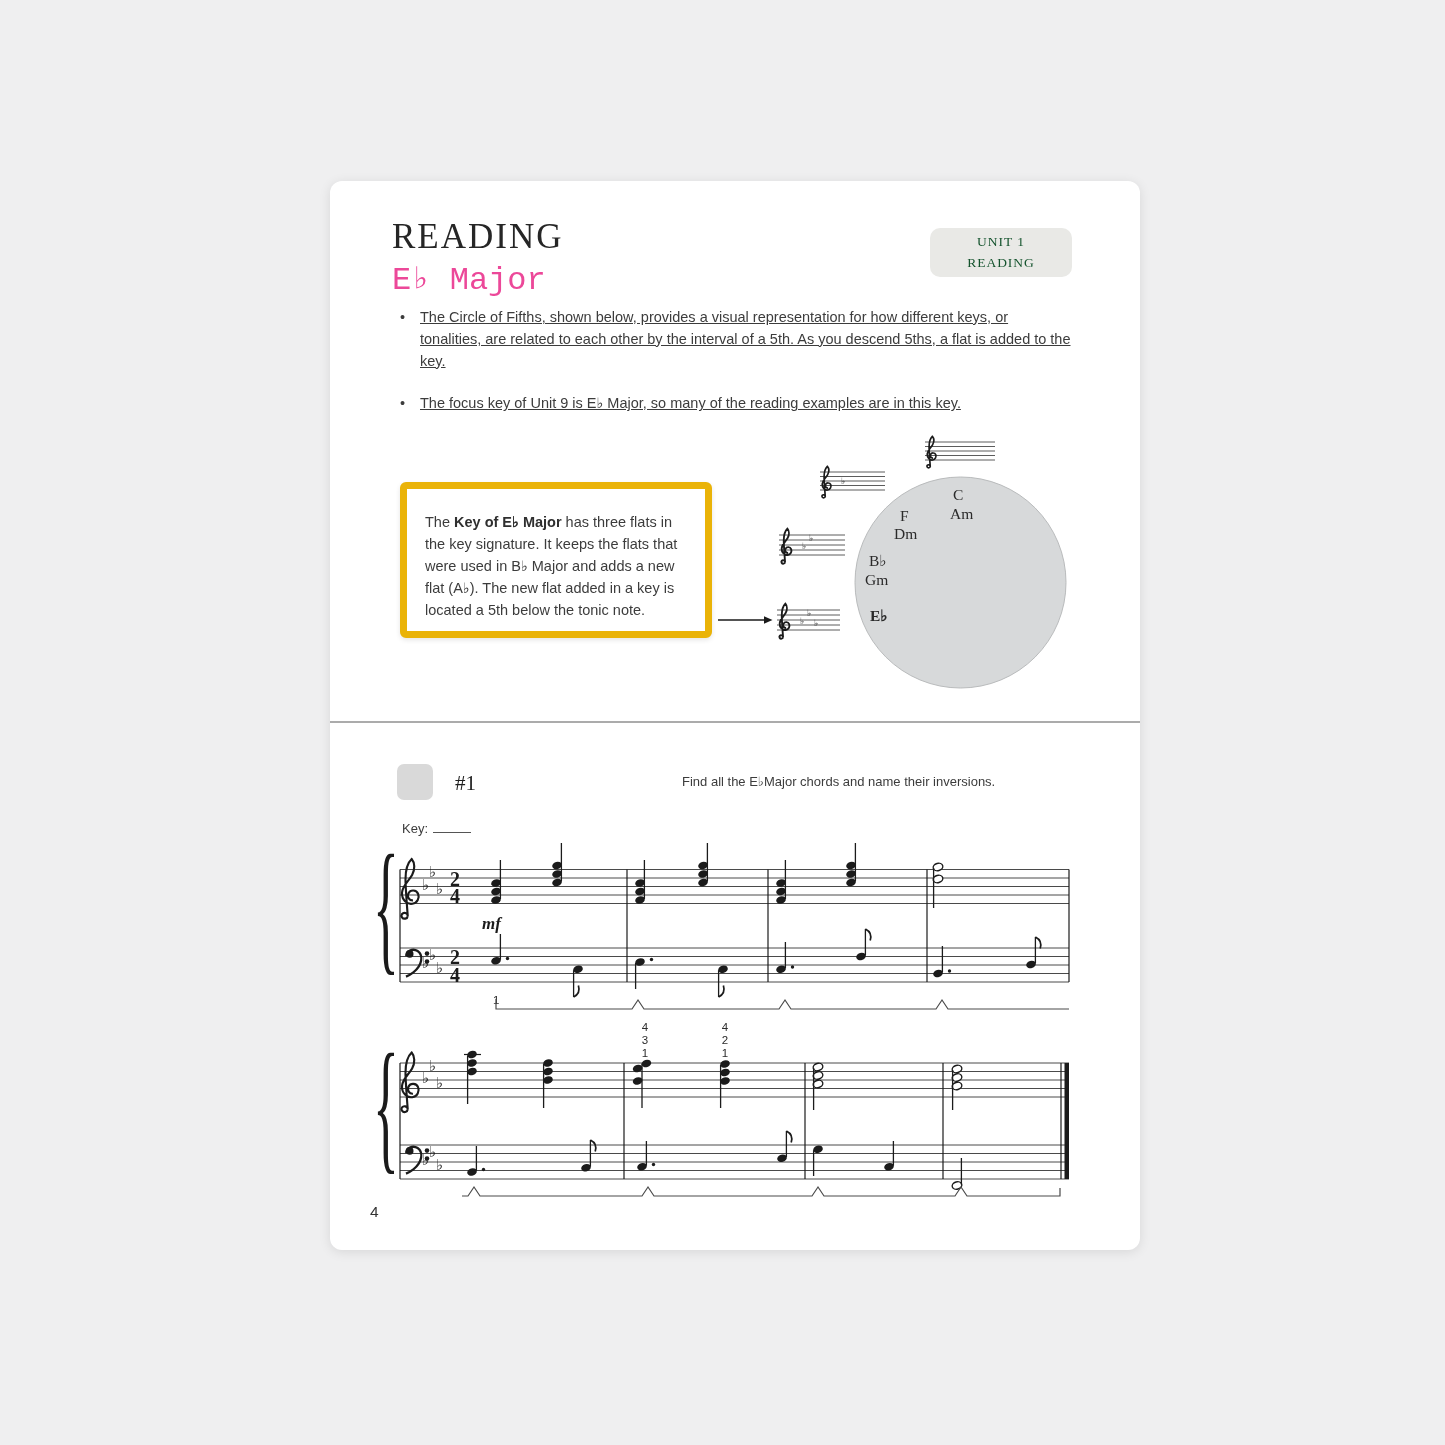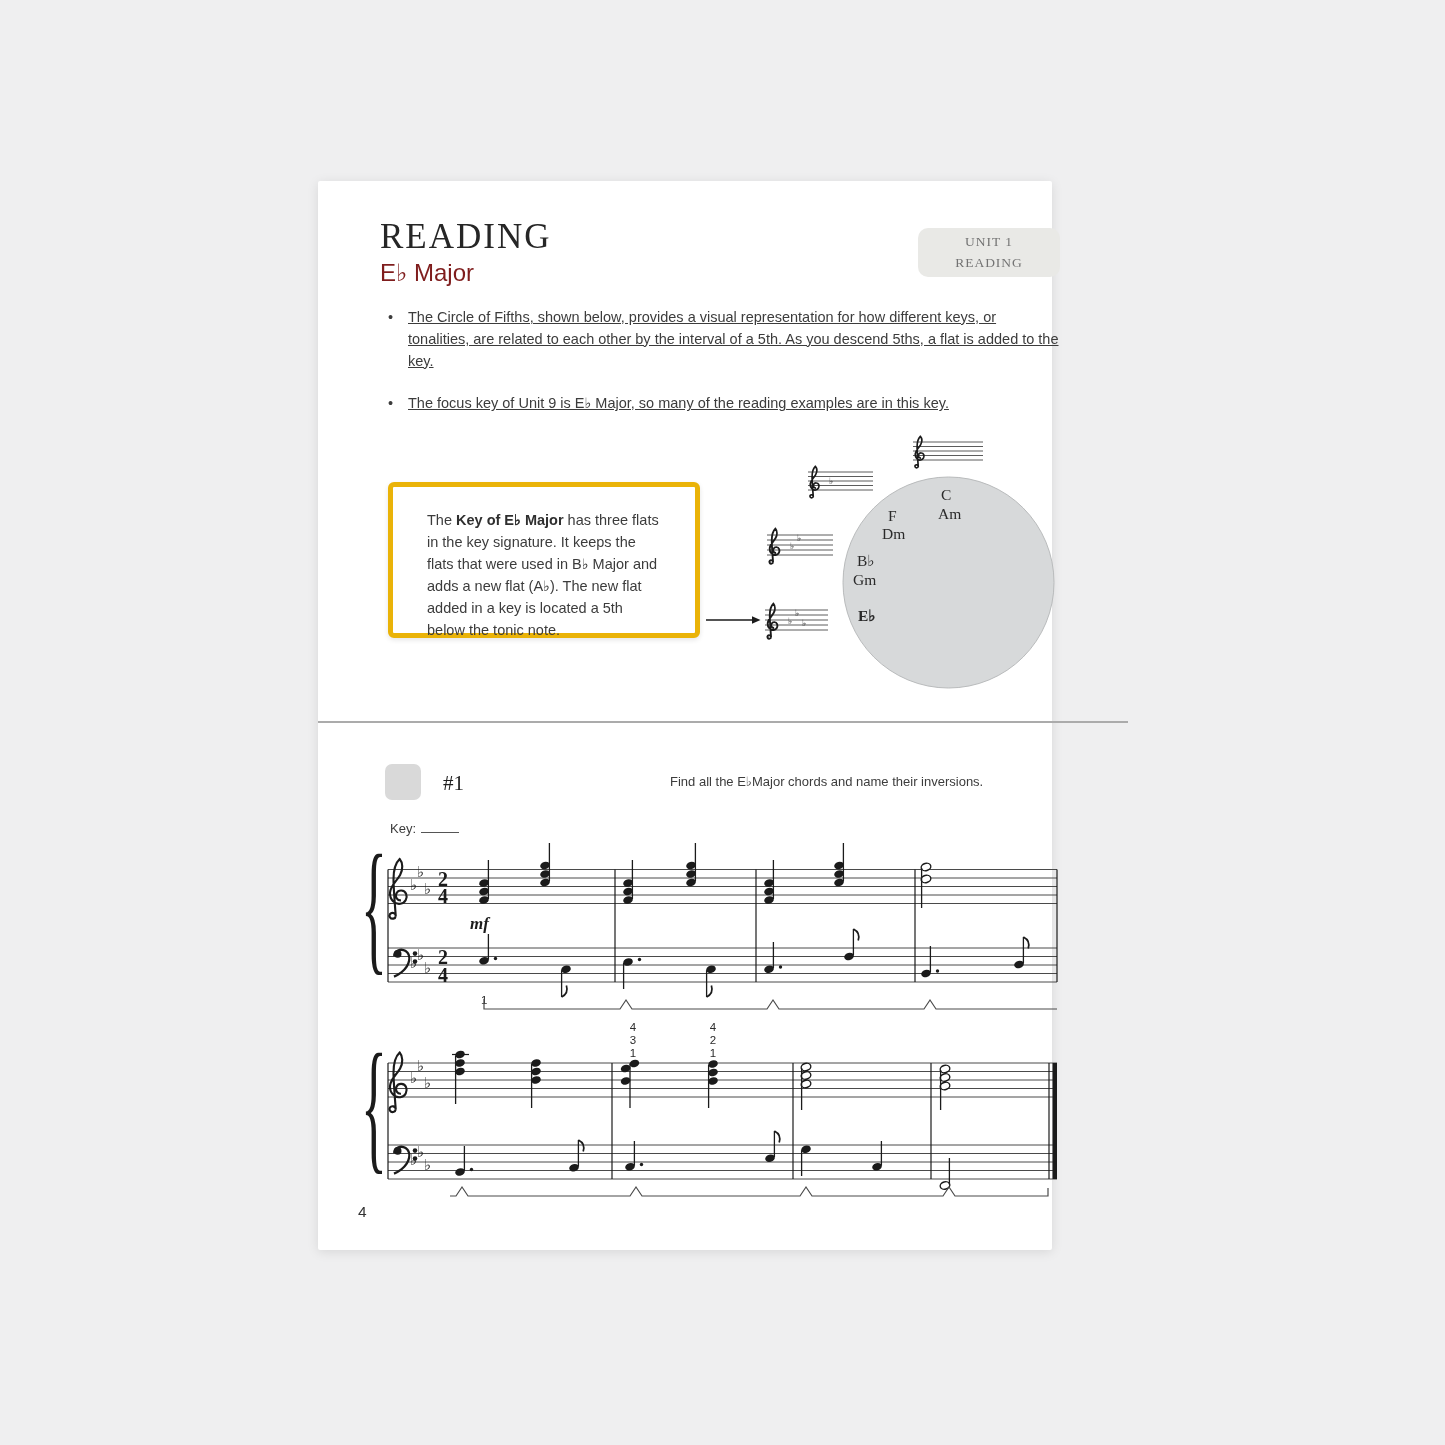--- a/index.html
+++ b/index.html
@@ -3,49 +3,49 @@
 <meta charset="utf-8">
 <style>
   html,body{margin:0;padding:0;}
   body{
     width:1445px;height:1445px;position:relative;
     background:#efeff0;
     font-family:"Liberation Sans",sans-serif;
     color:#3d3d3d;
   }
   .page{
-    position:absolute;left:318px;top:181px;width:734px;height:1069px;
-    background:#ffffff;border-radius:2px;
+    position:absolute;left:330px;top:181px;width:810px;height:1069px;
+    background:#ffffff;border-radius:12px;
     box-shadow:0 2px 12px rgba(0,0,0,.10);
   }
   .abs{position:absolute;}
   .title{
     left:62px;top:36px;
     font-family:"Liberation Serif",serif;font-size:35px;letter-spacing:2px;color:#262626;
   }
   .subtitle{
     left:62px;top:78px;
-    font-family:Liberation Sans, sans-serif;font-size:24px;color:#7f1d1d;
+    font-family:Liberation Mono, monospace;font-size:32px;color:#ec4899;
   }
   .badge{
     left:600px;top:47px;width:142px;height:49px;
     background:#e9e9e6;border-radius:10px;
     display:flex;flex-direction:column;align-items:center;justify-content:center;
-    font-family:"Liberation Serif",serif;font-size:13.5px;letter-spacing:1px;color:#737373;
+    font-family:"Liberation Serif",serif;font-size:13.5px;letter-spacing:1px;color:#14532d;
     line-height:1.55;
   }
   .bullets{left:70px;top:126px;width:672px;font-size:14.5px;line-height:1.5;color:#3c3c3c;}
   .bullet-row{display:flex;margin-bottom:21px;}
   .bullet-marker{width:20px;flex:0 0 20px;text-align:left;}
   .bullet-text{flex:1;text-decoration:underline;}
   .infobox{
     left:70px;top:301px;width:312px;height:156px;box-sizing:border-box;
-    background:#fff;border:5px solid #eab308;border-radius:6px;
+    background:#fff;border:7px solid #eab308;border-radius:6px;
     box-shadow:0 2px 5px rgba(0,0,0,.10);
-    padding:22px 34px;font-size:14.5px;line-height:1.52;color:#3c3c3c;
+    padding:22px 18px;font-size:14.5px;line-height:1.52;color:#3c3c3c;
   }
   .infobox b{color:#2f2f2f;}
   .divider{left:0;top:540px;width:810px;height:2px;background:#ababab;}
   .ex-square{left:67px;top:583px;width:36px;height:36px;background:#d9d9d9;border-radius:7px;}
   .ex-number{left:125px;top:590px;font-family:"Liberation Serif",serif;font-size:21px;color:#1e1e1e;}
   .ex-instruction{left:352px;top:593px;font-size:13px;color:#3c3c3c;}
   .key-line{left:72px;top:638px;font-size:13px;color:#3c3c3c;}
   .key-blank{display:inline-block;width:38px;height:13px;border-bottom:1.6px solid #555;margin-left:5px;}
   .page-number{left:40px;top:1022px;font-size:15.5px;color:#333;}
   svg text{user-select:none;}

